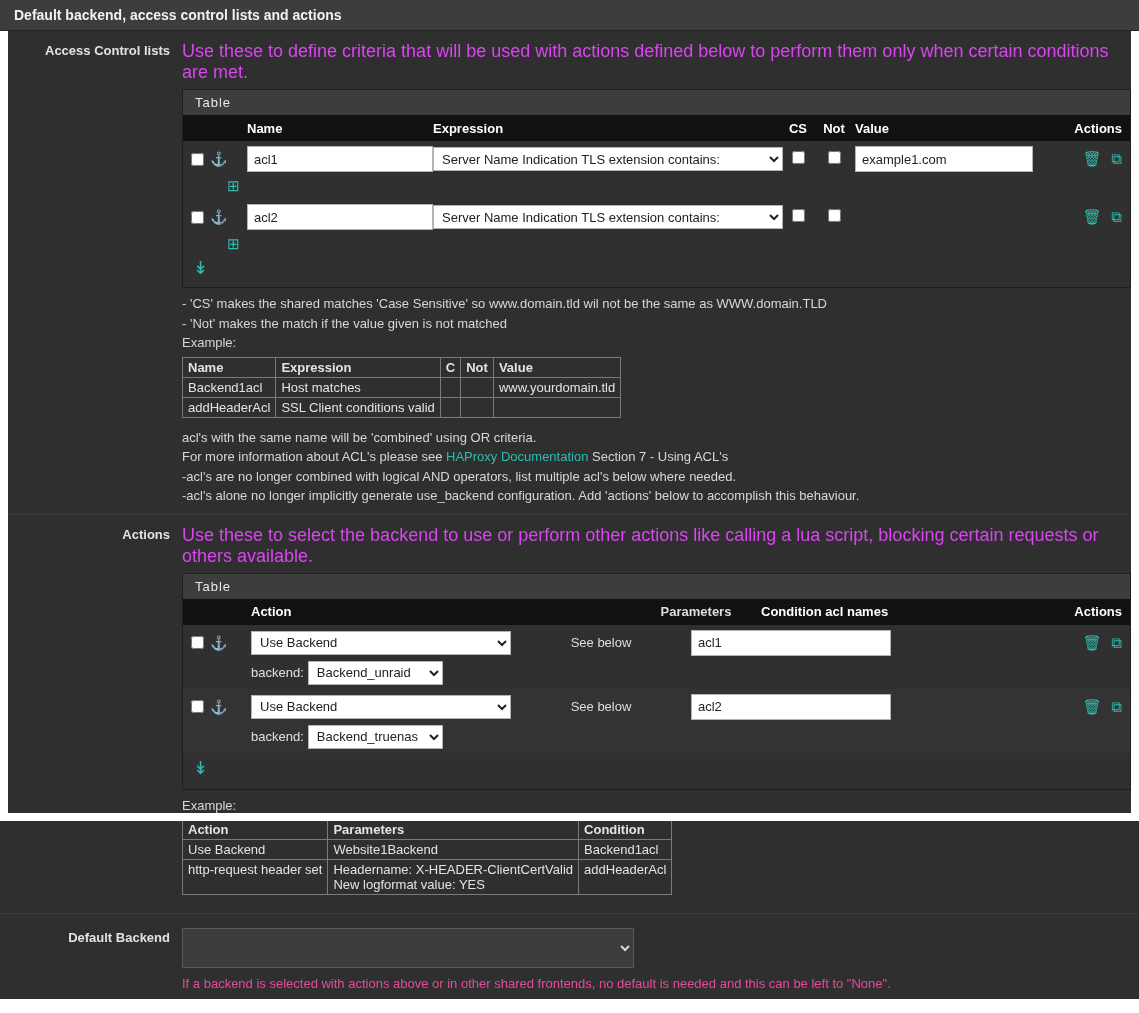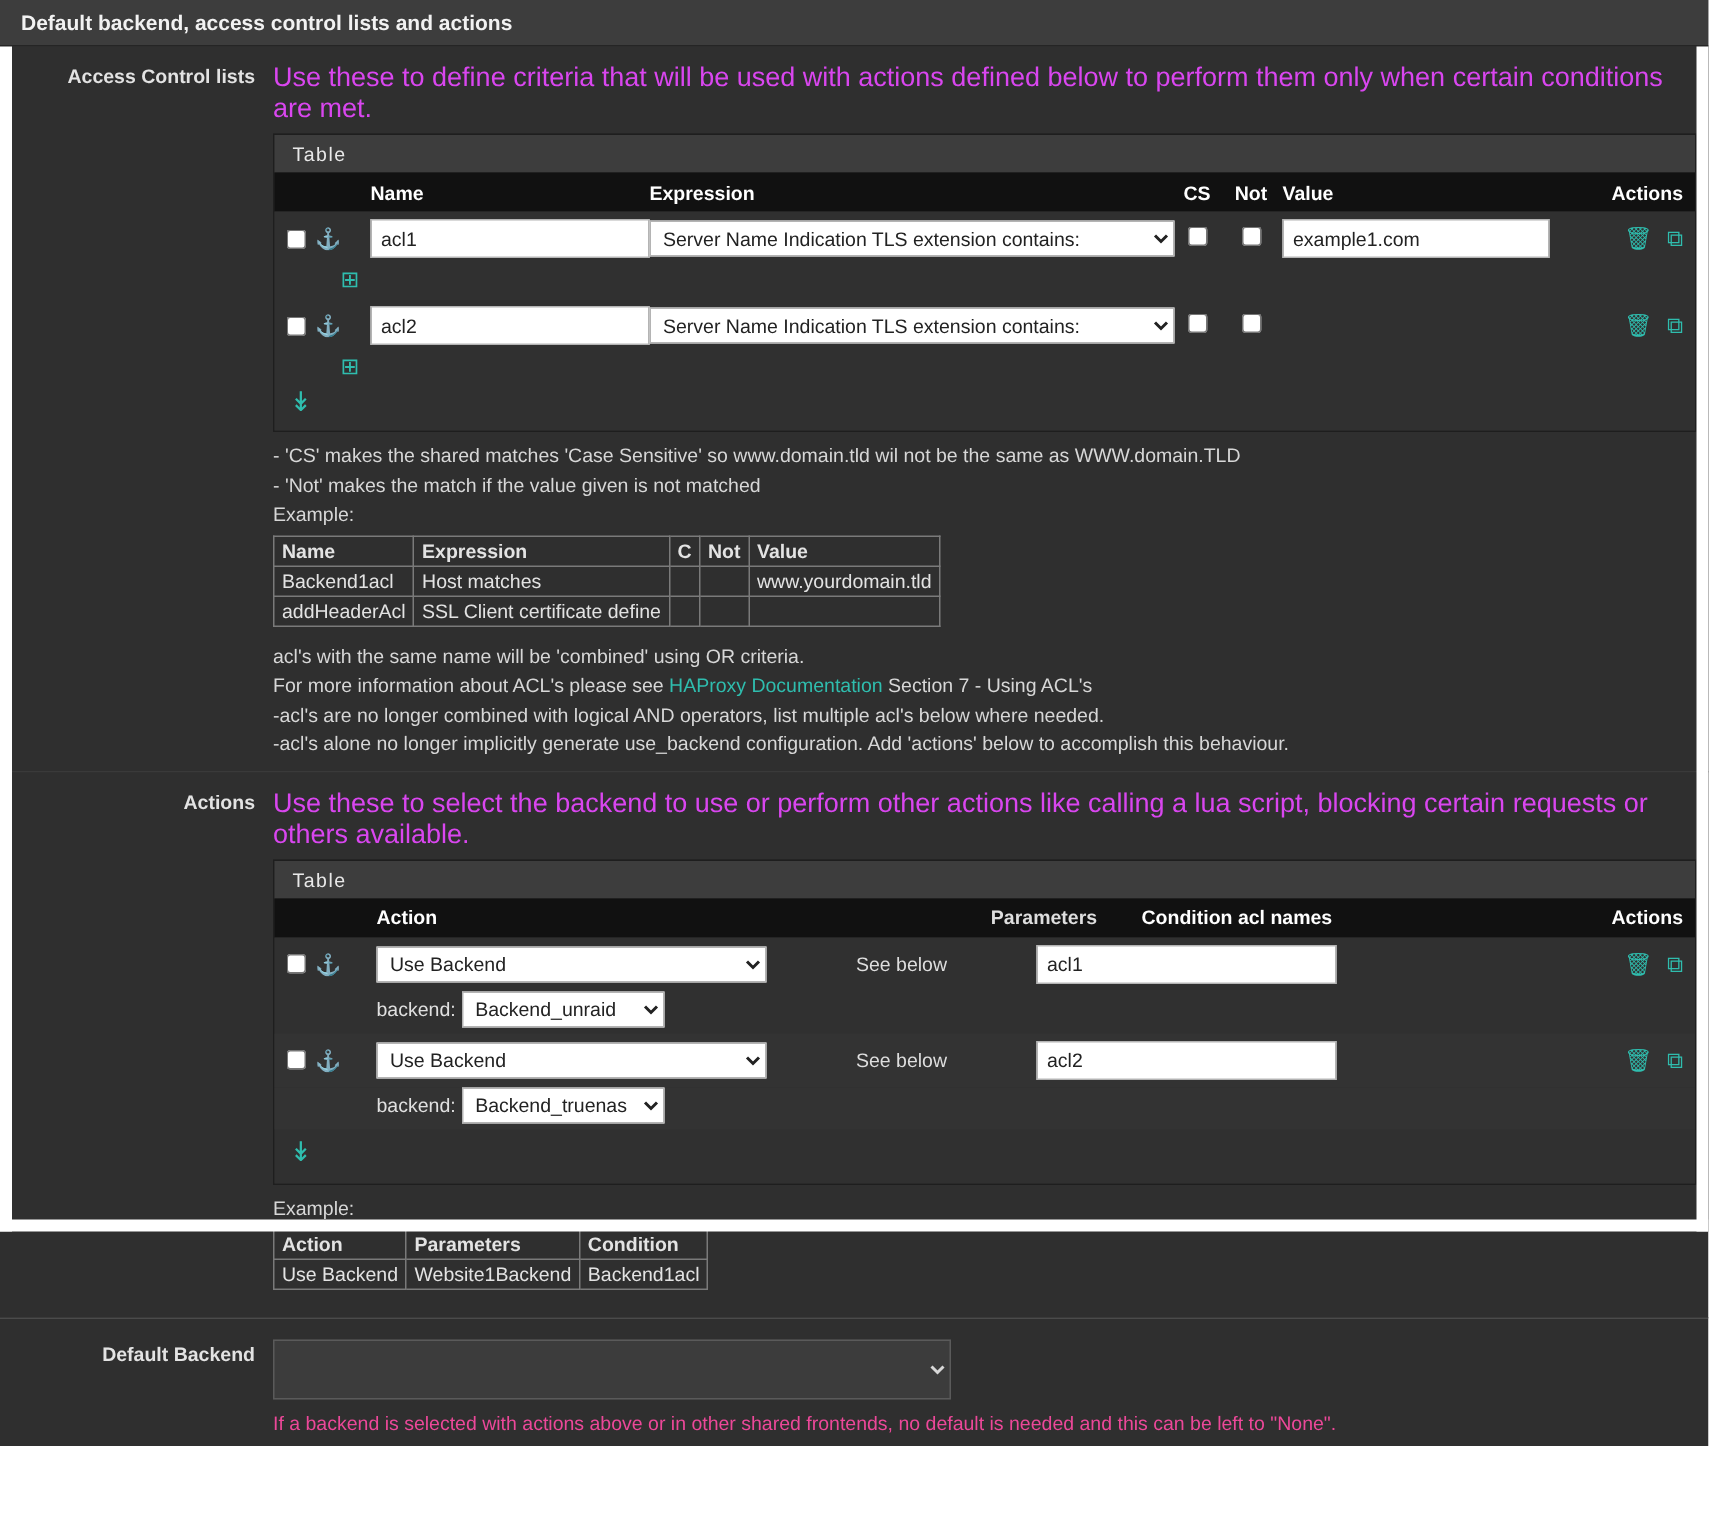--- a/index.html
+++ b/index.html
@@ -274,21 +274,21 @@
         </tr>
         <tr>
           <td>Backend1acl</td>
           <td>Host matches</td>
           <td></td>
           <td></td>
           <td>www.yourdomain.tld</td>
         </tr>
         <tr>
           <td>addHeaderAcl</td>
-          <td>SSL Client certificate define</td>
+          <td>SSL Client conditions valid</td>
           <td></td>
           <td></td>
           <td></td>
         </tr>
       </tbody>
         </table>
 
       <div class="txt-line">acl's with the same name will be 'combined' using OR criteria.</div>
       <div class="txt-line">
         <span>For more information about ACL's please see </span><a class="link" href="#">HAProxy Documentation</a><span> Section 7 - Using ACL's</span>
@@ -377,20 +377,26 @@
             <tr>
           <th>Action</th>
           <th>Parameters</th>
           <th>Condition</th>
         </tr>
         <tr>
           <td>Use Backend</td>
           <td>Website1Backend</td>
           <td>Backend1acl</td>
         </tr>
+        <tr>
+          <td>http-request header set</td>
+          <td style="white-space:pre-line">Headername: X-HEADER-ClientCertValid
+New logformat value: YES</td>
+          <td>addHeaderAcl</td>
+        </tr>
       </tbody>
         </table>
     </div>
   </div>
 
   <div class="section" style="border-bottom:none;padding-top:14px">
     <div class="section-label">Default Backend</div>
     <div class="section-body">
       <select class="def-sel">
         <option>None</option>

